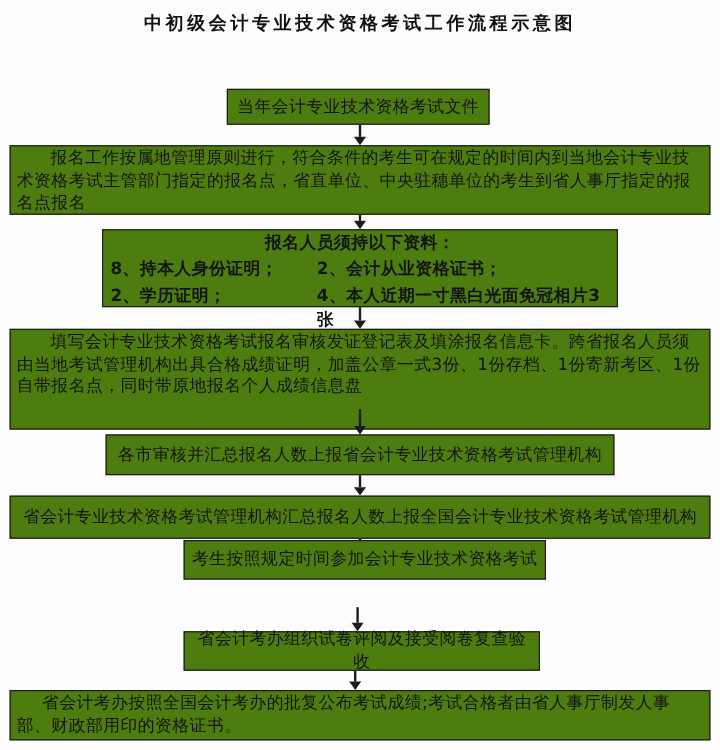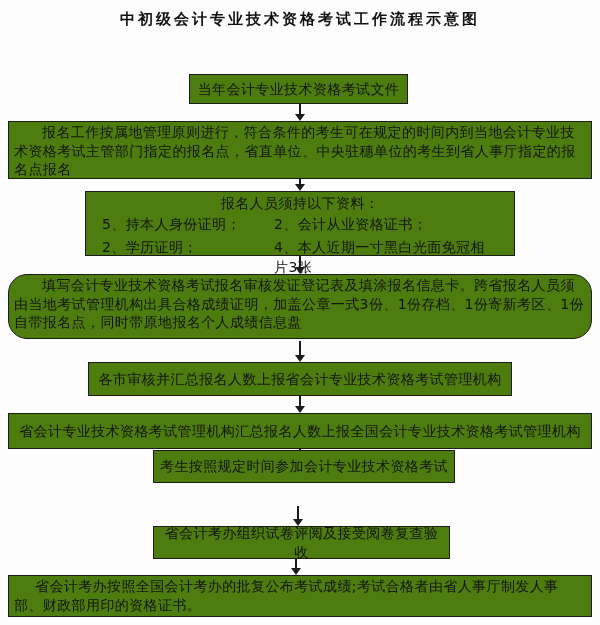--- a/index.html
+++ b/index.html
@@ -44,21 +44,21 @@
     text-align: center;
     padding: 0 4px;
   }
   .box.para {
     padding: 1px 5px;
     text-align: left;
   }
   .box.para .ptext { display: block; text-indent: 2em; }
   .box.para.small-indent .ptext { text-indent: 1.5em; }
   
-  .box.materials { padding: 1px 16px; }
+  .box.materials { padding: 1px 6px; font-weight: bold; }
   .materials .mat-heading { text-align: center; line-height: 20px; }
   .materials .mat-grid {
     display: grid;
     grid-template-columns: 172px auto;
     row-gap: 3px;
     line-height: 20px;
     margin-top: 1px;
   }
   
   .arrow {
@@ -97,30 +97,30 @@
 
   <div class="box para" style="left:8px; top:121px; width:584px; height:58px;">
     <span class="ptext">报名工作按属地管理原则进行，符合条件的考生可在规定的时间内到当地会计专业技术资格考试主管部门指定的报名点，省直单位、中央驻穗单位的考生到省人事厅指定的报名点报名</span>
   </div>
 
   <div class="arrow" style="left:300px; top:179px; height:12px;"></div>
 
   <div class="box materials" style="left:85px; top:191px; width:430px; height:65px;">
     <div class="mat-heading">报名人员须持以下资料：</div>
     <div class="mat-grid">
-      <span>5、持本人身份证明；</span>
+      <span>8、持本人身份证明；</span>
       <span>2、会计从业资格证书；</span>
       <span>2、学历证明；</span>
       <span>4、本人近期一寸黑白光面免冠相片3张</span>
     </div>
   </div>
 
   <div class="arrow" style="left:300px; top:256px; height:18px;"></div>
 
-  <div class="box para" style="left:8px; top:274px; width:584px; height:65px;border-radius:19px;">
+  <div class="box para" style="left:8px; top:274px; width:584px; height:84px;">
     <span class="ptext">填写会计专业技术资格考试报名审核发证登记表及填涂报名信息卡。跨省报名人员须由当地考试管理机构出具合格成绩证明，加盖公章一式3份、1份存档、1份寄新考区、1份自带报名点，同时带原地报名个人成绩信息盘</span>
   </div>
 
   <div class="arrow" style="left:300px; top:341px; height:21px;"></div>
 
   <div class="box center" style="left:88px; top:362px; width:424px; height:34px;">各市审核并汇总报名人数上报省会计专业技术资格考试管理机构</div>
 
   <div class="arrow" style="left:300px; top:396px; height:17px;"></div>
 
   <div class="box center" style="left:8px; top:413px; width:584px; height:36px;">省会计专业技术资格考试管理机构汇总报名人数上报全国会计专业技术资格考试管理机构</div>

